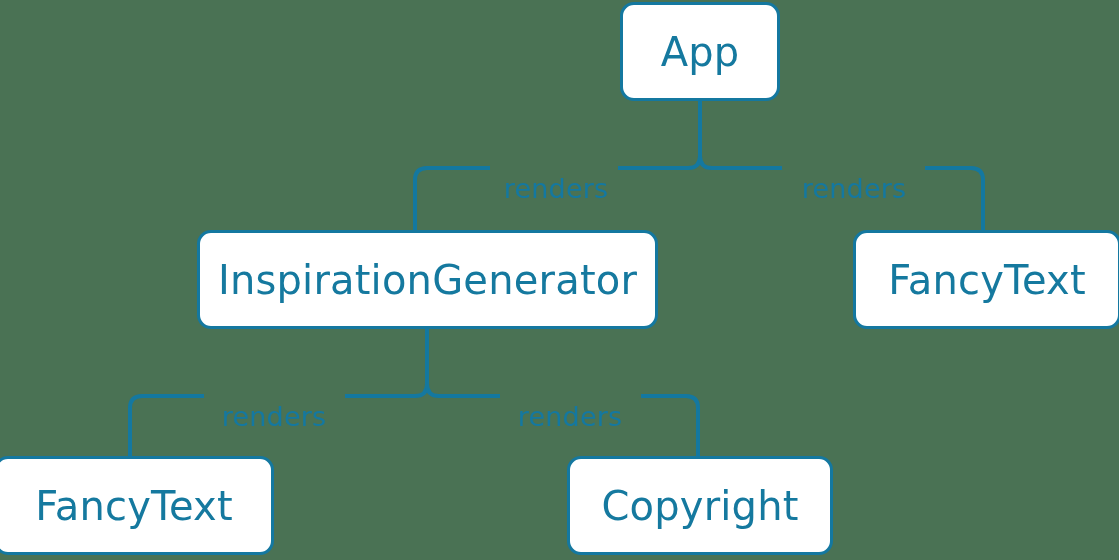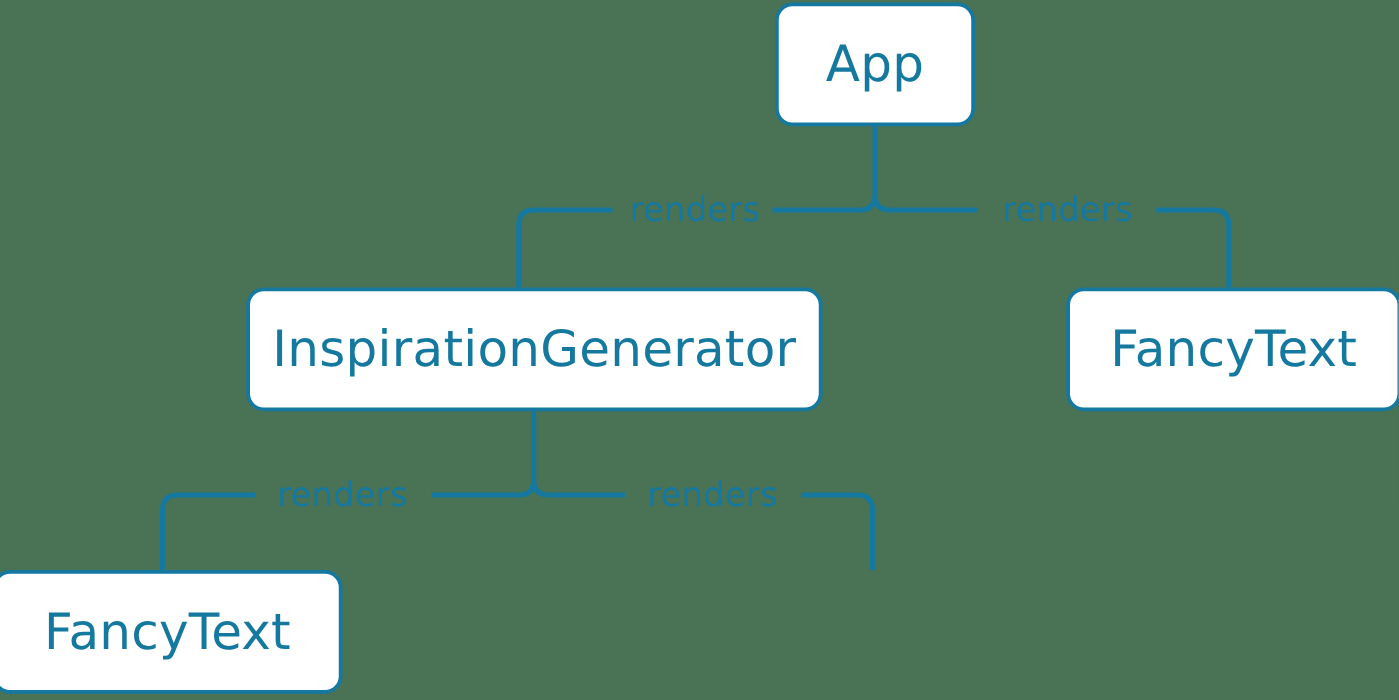--- a/index.html
+++ b/index.html
@@ -44,20 +44,21 @@
     display: block;
   }
   .edge-label {
     position: absolute;
     color: #1478a0;
     font-size: 27px;
     line-height: 1;
     white-space: nowrap;
     transform: translate(-50%, -50%);
     letter-spacing: 0.2px;
+    margin-top: 20px;
   }
 
   
   #node-app          { left: 620px; top: 2px;   width: 160px; height: 99px; }
   #node-inspiration  { left: 197px; top: 230px; width: 461px; height: 99px; text-align: right; }
   #node-fancytext-right { left: 853px; top: 230px; width: 268px; height: 99px; }
   #node-fancytext-left  { left: -6px; top: 456px; width: 280px; height: 99px; }
   #node-copyright       { left: 567px; top: 456px; width: 266px; height: 99px; }
 </style>
 </head>
@@ -98,20 +99,23 @@
   </div>
 
   <div class="node" id="node-fancytext-right">
     <span class="node-label">FancyText</span>
   </div>
 
   <div class="node" id="node-fancytext-left">
     <span class="node-label">FancyText</span>
   </div>
 
+  <div class="node" id="node-copyright">
+    <span class="node-label">Copyright</span>
+  </div>
 
   <span class="edge-label" style="left:556px; top:168px;">renders</span>
 
   <span class="edge-label" style="left:854px; top:168px;">renders</span>
 
   <span class="edge-label" style="left:274px; top:396px;">renders</span>
 
   <span class="edge-label" style="left:570px; top:396px;">renders</span>
 
 </div>

